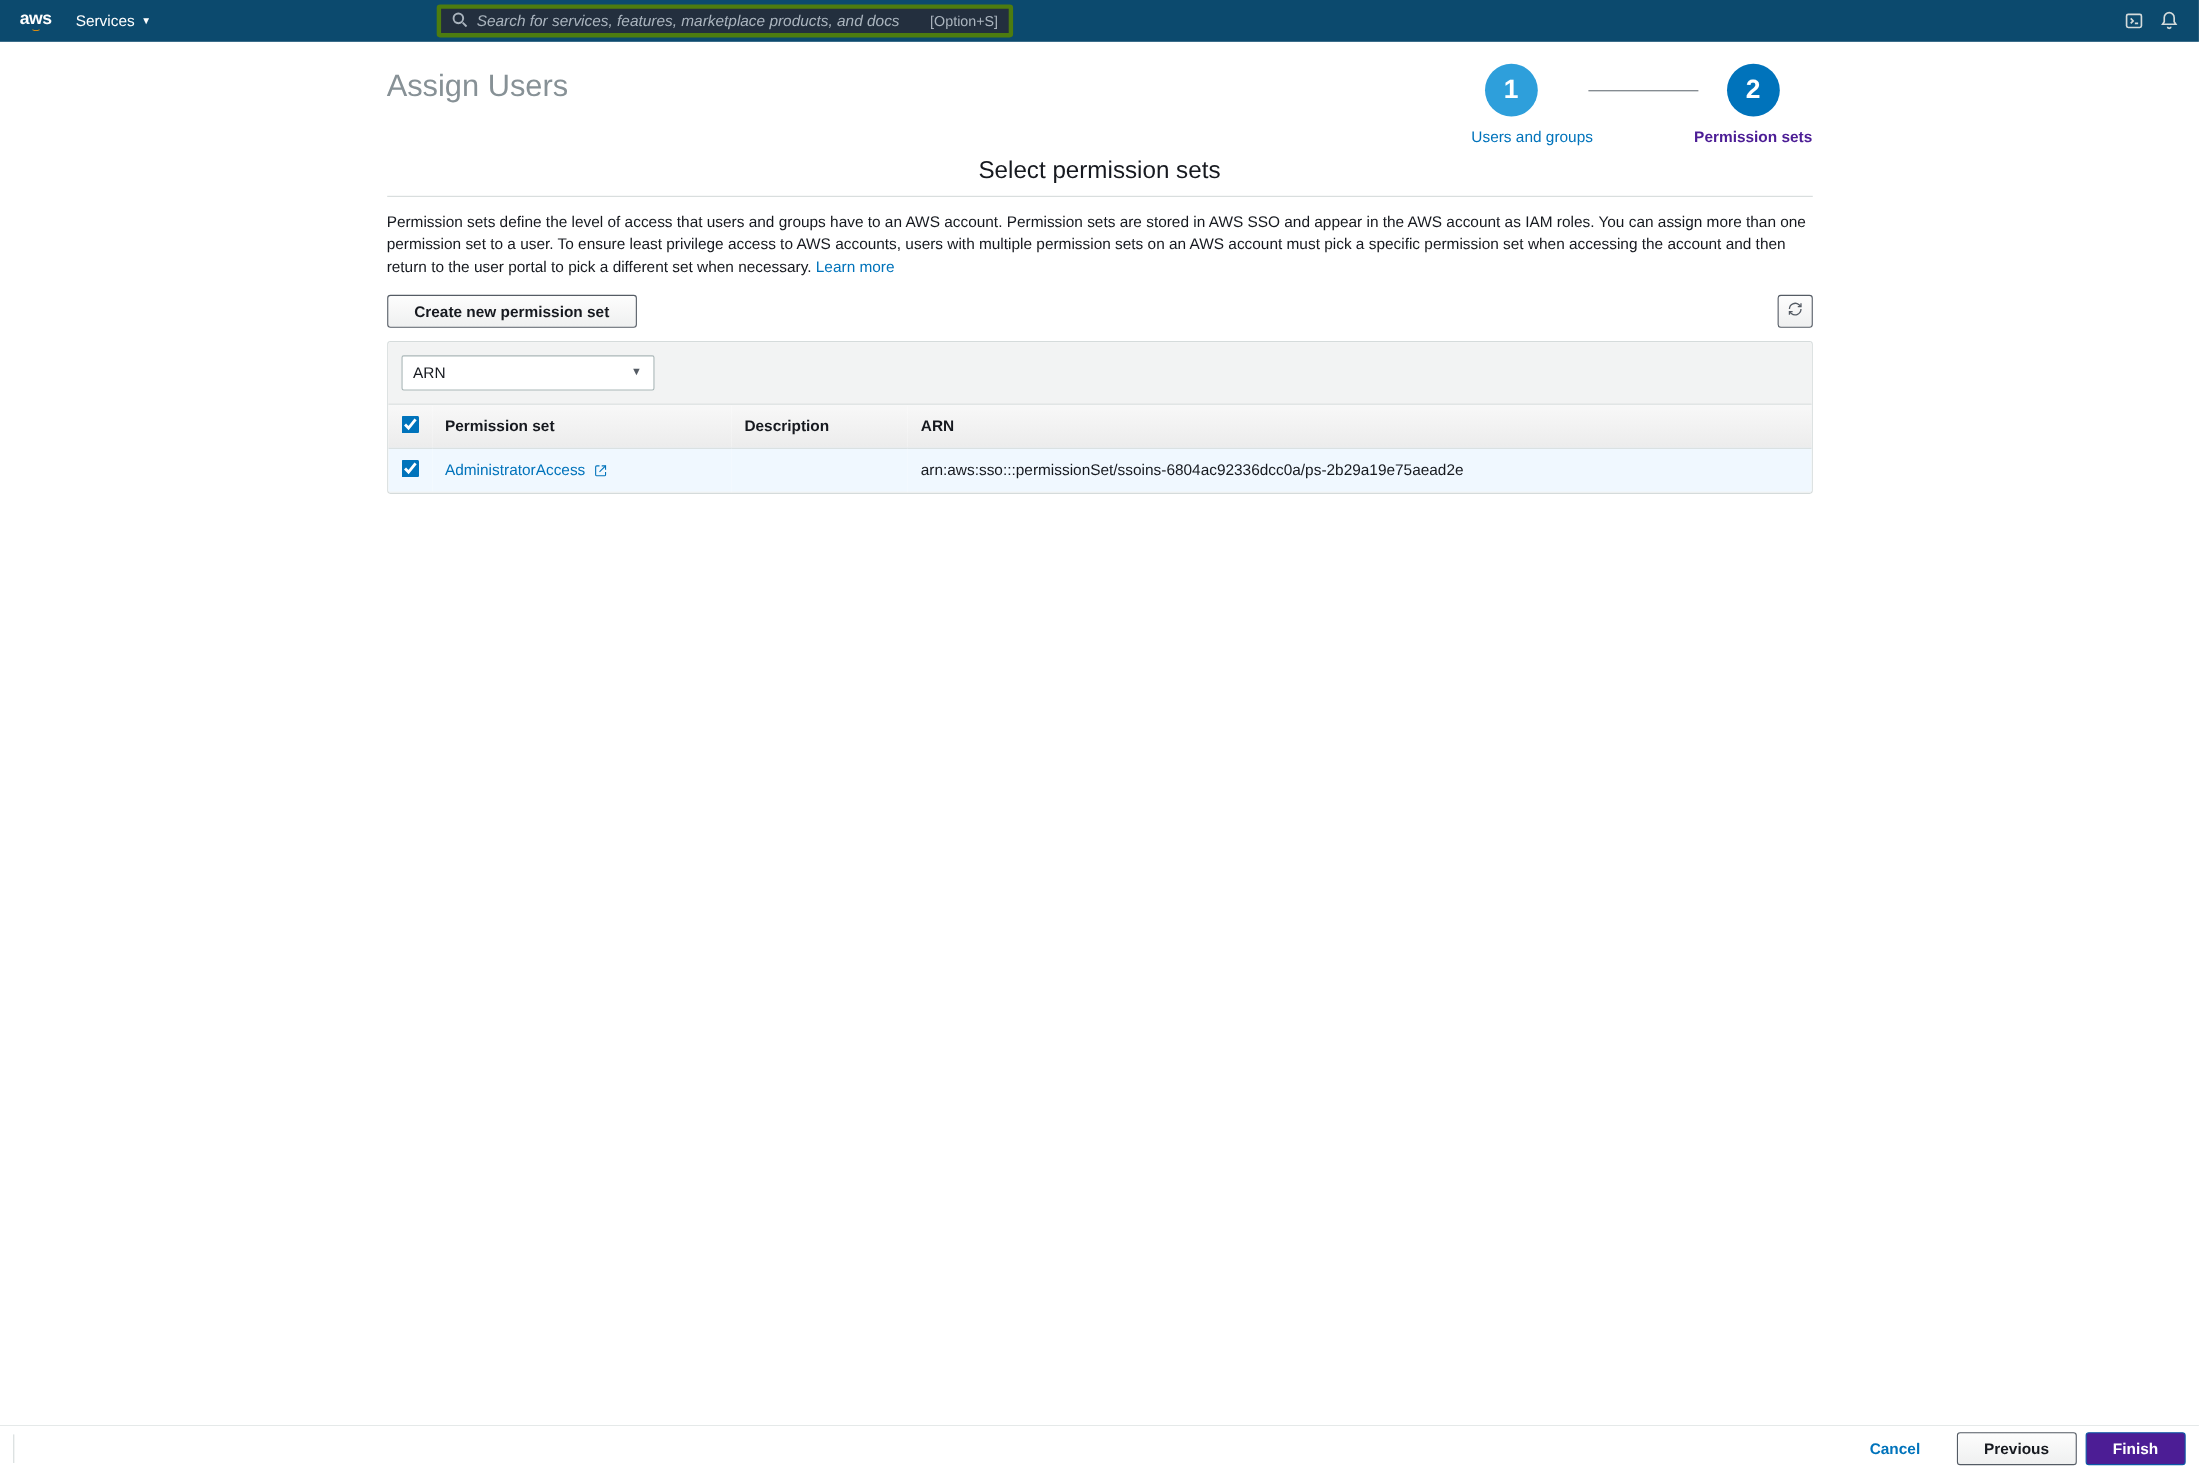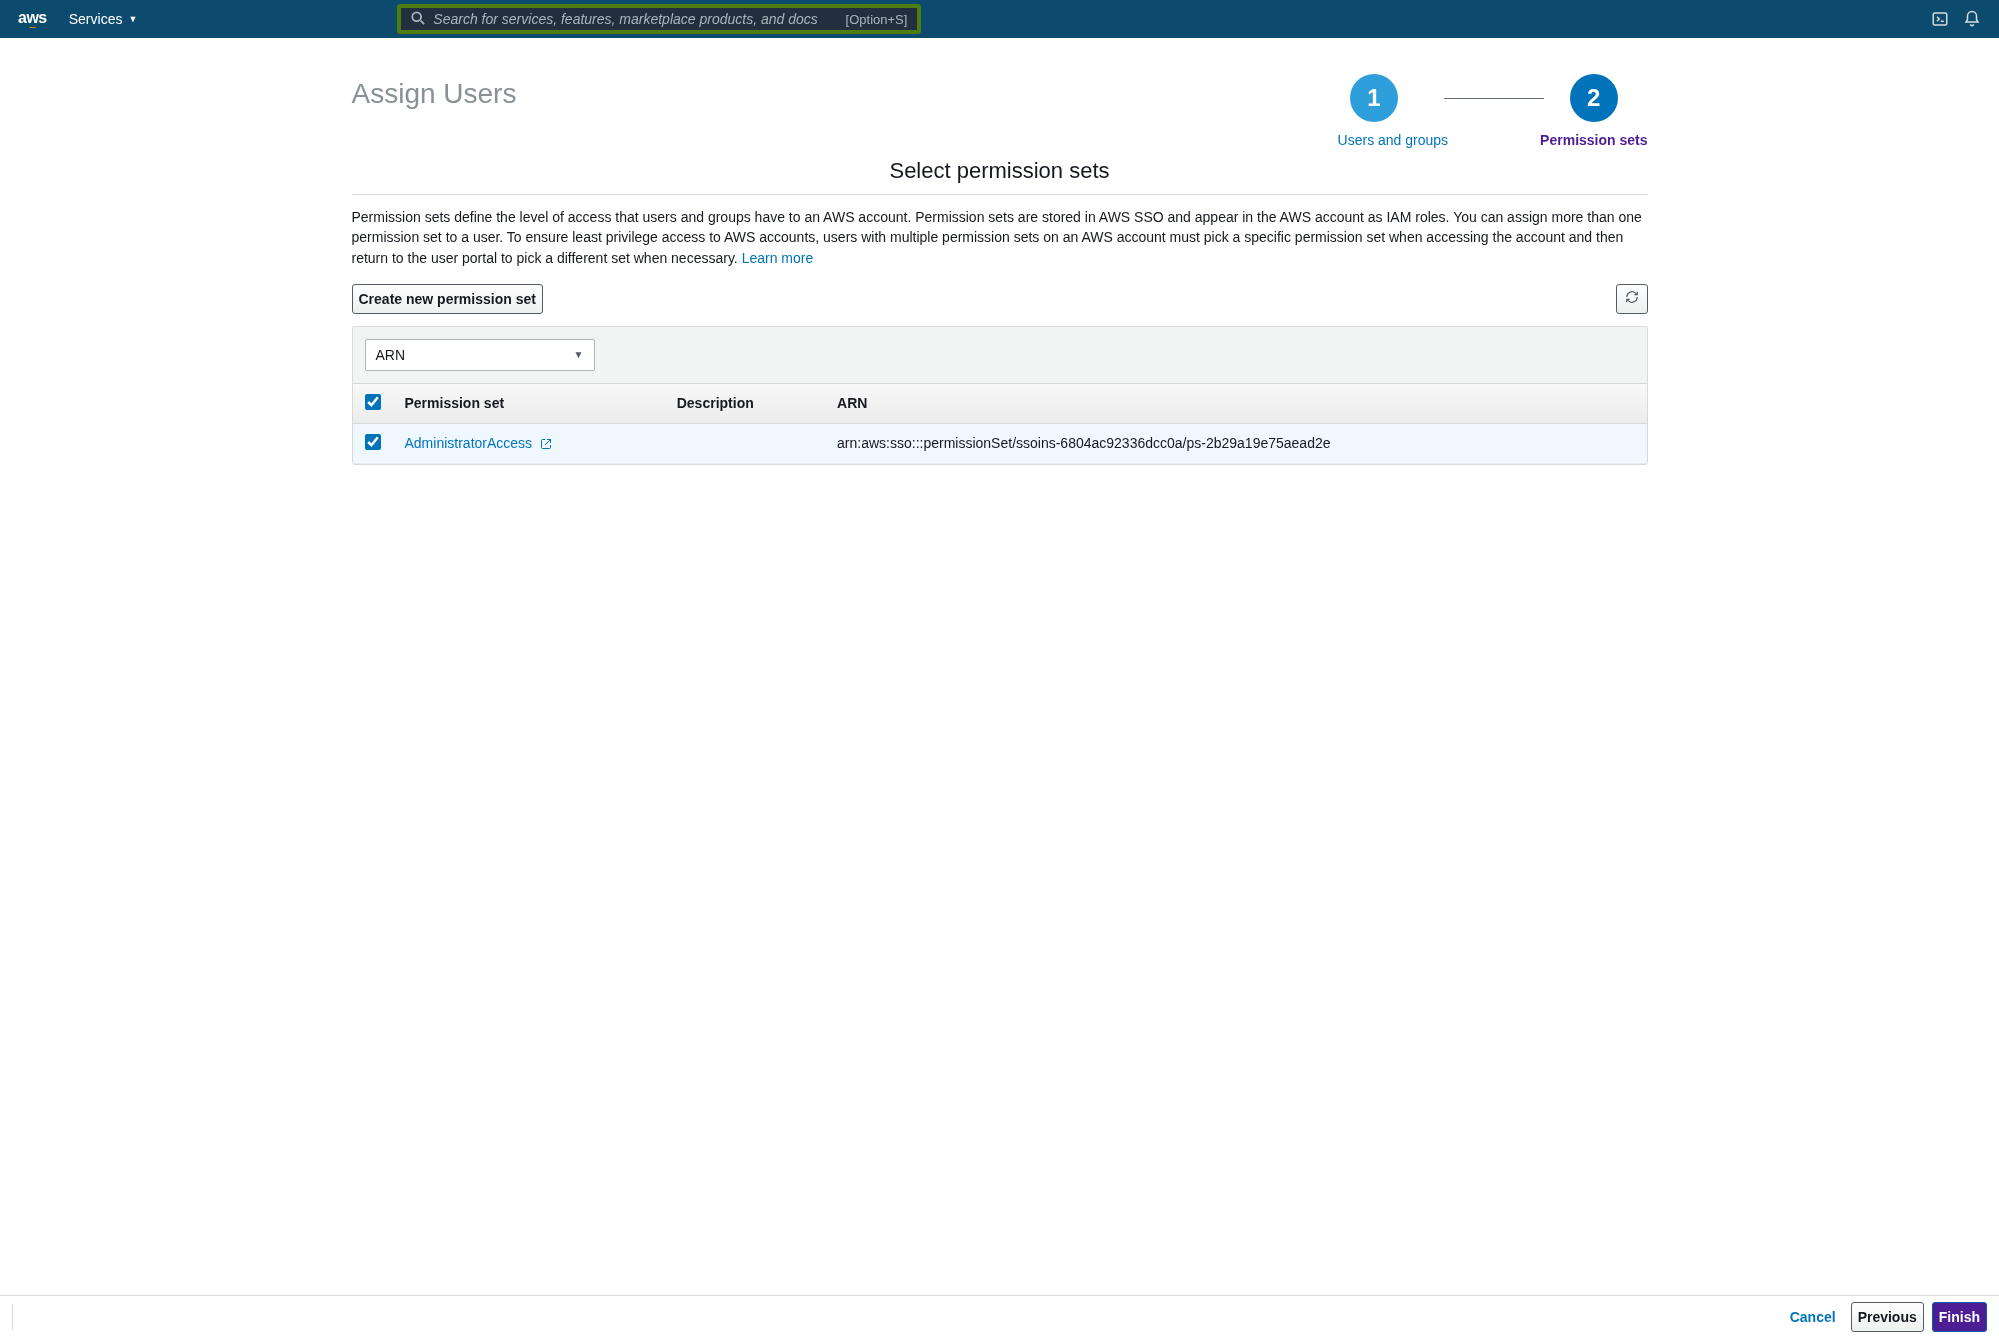--- a/index.html
+++ b/index.html
@@ -15,21 +15,21 @@
 .topnav .search-wrap { flex: 0 0 524px; position: relative; }
 .topnav .search { width: 100%; height: 30px; background: #232f3e; border: 4px solid #4d7c0f; border-radius: 3px; display: flex; align-items: center; padding: 0 10px; }
 .topnav .search svg { flex: 0 0 auto; margin-right: 8px; }
 .topnav .search input { flex: 1 1 auto; background: transparent; border: 0; outline: 0; color: #fff; font-style: italic; font-size: 14px; }
 .topnav .search input::placeholder { color: #aab4be; }
 .topnav .search .kb { color: #aab4be; font-size: 13px; font-style: normal; margin-left: 8px; }
 .topnav .spacer-right { flex: 1 1 auto; }
 .topnav .icon-btn { margin-left: 14px; cursor: pointer; color: #d5dbdb; display: flex; align-items: center; }
 
 
-.page-wrap { max-width: 1296px; margin: 16px auto; padding: 0 0; }
+.page-wrap { max-width: 1296px; margin: 0 auto; padding: 0 0; }
 .content { padding: 18px 0 0 0; }
 
 .page-title { font-size: 28px; color: #879196; font-weight: 400; margin: 6px 0 10px 0; }
 
 .steps { display: flex; align-items: flex-start; float: right; margin-top: -46px; }
 .step { display: flex; flex-direction: column; align-items: center; position: relative; }
 .step-circle { width: 48px; height: 48px; border-radius: 50%; display: flex; align-items: center; justify-content: center; font-size: 24px; font-weight: 600; color: #fff; }
 .step-circle.light { background: #2e9fdb; }
 .step-circle.dark { background: #0073bb; }
 .step-label { margin-top: 10px; font-size: 14px; text-align: center; }
@@ -37,21 +37,21 @@
 .step-label.current { color: #4c1d95; font-weight: 700; }
 .step-line { width: 100px; height: 1px; background: #687078; margin: 24px -4px 0 -4px; }
 
 .section-title { font-size: 22px; font-weight: 400; margin: 48px 0 2px 0; text-align: center; }
 .section-divider { border: 0; border-top: 1px solid #d5dbdb; margin: 10px 0 12px 0; }
 
 .description { font-size: 14px; line-height: 1.45; color: #16191f; }
 .description a { color: #0073bb; text-decoration: none; }
 
 .toolbar { display: flex; align-items: center; justify-content: space-between; margin: 16px 0 0 0; }
-.btn { height: 30px; padding: 0 6px; border: 1px solid #545b64; border-radius: 3px; background: linear-gradient(#fdfdfd,#eff0f0); color: #16191f; font-weight: 700; font-size: 14px; cursor: pointer; display: inline-flex; align-items: center; }
+.btn { height: 30px; padding: 0 24px; border: 1px solid #545b64; border-radius: 3px; background: linear-gradient(#fdfdfd,#eff0f0); color: #16191f; font-weight: 700; font-size: 14px; cursor: pointer; display: inline-flex; align-items: center; }
 .btn-icon { width: 32px; justify-content: center; padding: 0; }
 .btn-primary { background: #4c1d95; border-color: #0d5aa7; color: #fff; }
 .btn-plain { background: transparent; border-color: transparent; color: #0073bb; font-weight: 700; }
 
 .panel { border: 1px solid #d5dbdb; border-radius: 3px; margin-top: 12px; overflow: hidden; }
 .panel-filter { background: #f2f3f3; padding: 12px; display: flex; gap: 6px; border-bottom: 1px solid #d5dbdb; }
 .select { width: 230px; height: 32px; border: 1px solid #aab7b8; border-radius: 2px; background: #fff; display: flex; align-items: center; padding: 0 10px; justify-content: space-between; cursor: pointer; }
 .select .caret { font-size: 10px; color: #545b64; }
 .filter-input { flex: 1; height: 32px; border: 1px solid #aab7b8; border-radius: 2px; padding: 0 10px; font-style: italic; color: #687078; font-size: 14px; outline: none; }
 .filter-input::placeholder { color: #687078; }

